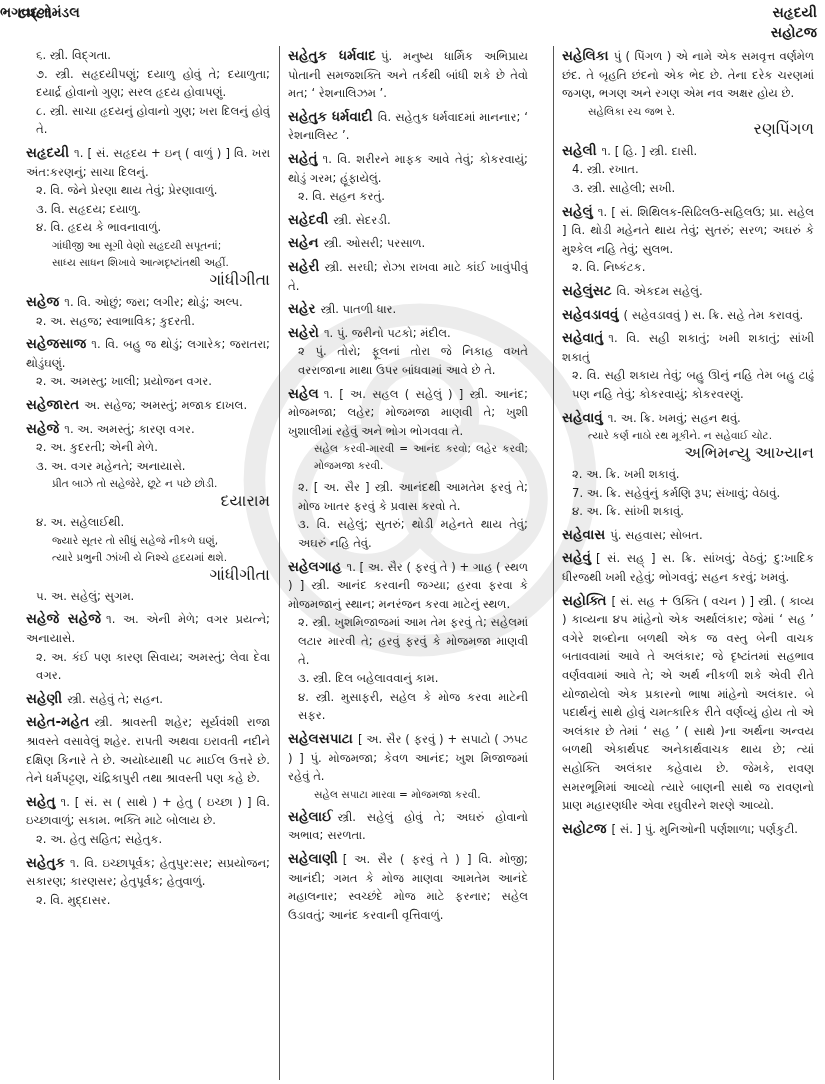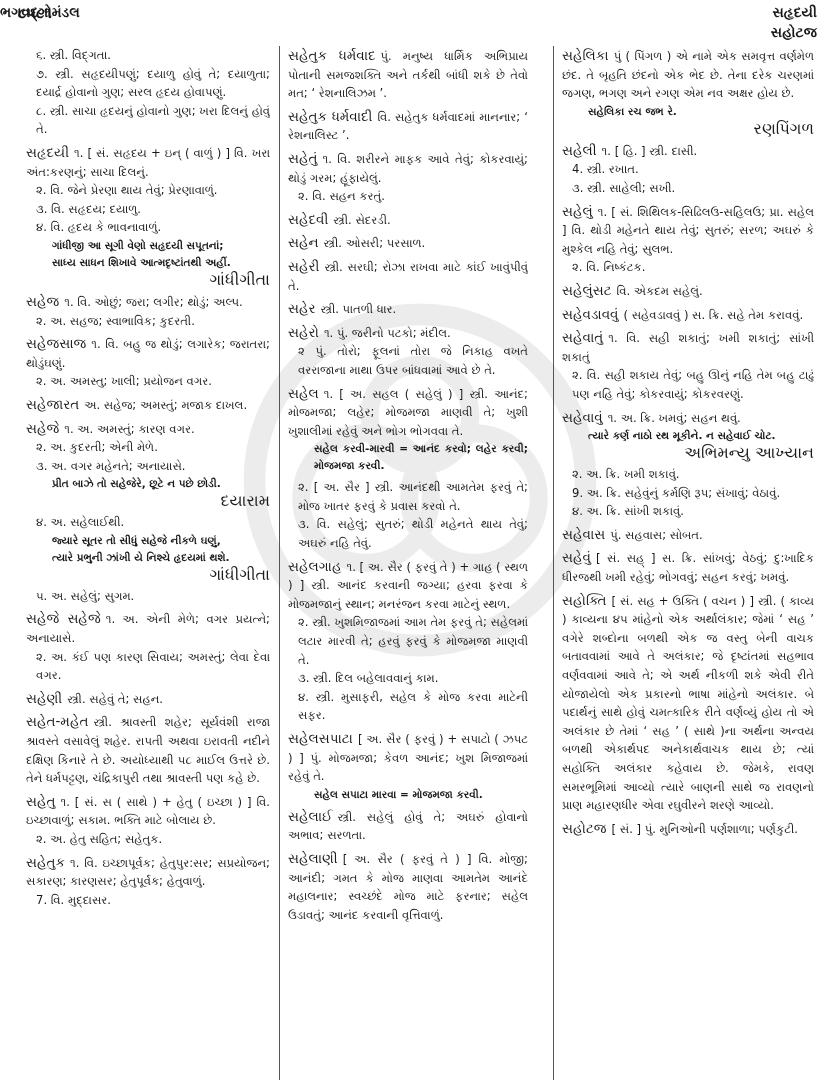--- a/index.html
+++ b/index.html
@@ -26,23 +26,23 @@
     position: absolute; top: 0; height: 1034px; overflow: hidden;
     font-size: 11.6px; line-height: 18.6px;
   }
   .col.c1 { left: 26px; width: 244px; }
   .col.c2 { left: 288px; width: 240px; }
   .col.c3 { left: 562px; width: 252px; }
   .rule { position: absolute; top: 0; width: 1px; height: 1034px; background: #555; }
   .rule.r1 { left: 279px; }
   .rule.r2 { left: 553px; }
   .entry { margin: 0 0 4px 0; text-align: justify; }
-  .hw { font-weight: normal; font-size: 13.5px; margin-right: 5px; }
+  .hw { font-weight: bold; font-size: 13.5px; margin-right: 5px; }
   .sense { display: block; padding-left: 10px; text-indent: 0; }
-  .quote { display: block; padding-left: 26px; font-size: 10.5px; line-height: 17px; font-weight: bold; }
+  .quote { display: block; padding-left: 26px; font-size: 10.5px; line-height: 17px; }
   .src { display: block; text-align: right; font-size: 16px; line-height: 17px; }
 </style>
 </head>
 <body>
 
 <svg class="watermark" viewBox="0 0 100 100">
   <circle cx="50" cy="50" r="46" fill="none" stroke="#000" stroke-width="6"></circle>
   <circle cx="35" cy="55" r="18" fill="none" stroke="#000" stroke-width="5"></circle>
   <circle cx="65" cy="55" r="18" fill="none" stroke="#000" stroke-width="5"></circle>
   <circle cx="50" cy="32" r="14" fill="none" stroke="#000" stroke-width="5"></circle>
@@ -77,21 +77,21 @@
         <span class="quote">ત્યારે પ્રભુની ઝાંખી યે નિશ્ચે હૃદયમાં થશે.</span>
         <span class="src">ગાંધીગીતા</span>
       </div>
       <div class="entry">
         <span class="sense">૫. અ. સહેલું; સુગમ.</span>
       </div>
       <div class="entry"><span class="hw">સહેજે સહેજે</span><span class="">૧. અ. એની મેળે; વગર પ્રયત્ને; અનાયાસે.</span><span class="sense">૨. અ. કંઈ પણ કારણ સિવાય; અમસ્તું; લેવા દેવા વગર.</span></div>
       <div class="entry"><span class="hw">સહેણી</span><span class="">સ્ત્રી. સહેવું તે; સહન.</span></div>
       <div class="entry"><span class="hw">સહેત-મહેત</span><span class="">સ્ત્રી. શ્રાવસ્તી શહેર; સૂર્યવંશી રાજા શ્રાવસ્તે વસાવેલું શહેર. રાપતી અથવા ઇરાવતી નદીને દક્ષિણ કિનારે તે છે. અયોધ્યાથી ૫૮ માઈલ ઉત્તરે છે. તેને ધર્મપટ્ટણ, ચંદ્રિકાપુરી તથા શ્રાવસ્તી પણ કહે છે.</span></div>
       <div class="entry"><span class="hw">સહેતુ</span><span class="">૧. [ સં. સ ( સાથે ) + હેતુ ( ઇચ્છા ) ] વિ. ઇચ્છાવાળું; સકામ. ભક્તિ માટે બોલાય છે.</span><span class="sense">૨. અ. હેતુ સહિત; સહેતુક.</span></div>
-      <div class="entry"><span class="hw">સહેતુક</span><span class="">૧. વિ. ઇચ્છાપૂર્વક; હેતુપુર:સર; સપ્રયોજન; સકારણ; કારણસર; હેતુપૂર્વક; હેતુવાળું.</span><span class="sense">7. વિ. મુદ્દાસર.</span></div>
+      <div class="entry"><span class="hw">સહેતુક</span><span class="">૧. વિ. ઇચ્છાપૂર્વક; હેતુપુર:સર; સપ્રયોજન; સકારણ; કારણસર; હેતુપૂર્વક; હેતુવાળું.</span><span class="sense">૨. વિ. મુદ્દાસર.</span></div>
     </div>
   <div class="col c2">
       <div class="entry"><span class="hw">સહેતુક ધર્મવાદ</span><span class="">પું. મનુષ્ય ધાર્મિક અભિપ્રાય પોતાની સમજશક્તિ અને તર્કથી બાંધી શકે છે તેવો મત; ‘ રેશનાલિઝમ ’.</span></div>
       <div class="entry"><span class="hw">સહેતુક ધર્મવાદી</span><span class="">વિ. સહેતુક ધર્મવાદમાં માનનાર; ‘ રેશનાલિસ્ટ ’.</span></div>
       <div class="entry"><span class="hw">સહેતું</span><span class="">૧. વિ. શરીરને માફક આવે તેવું; કોકરવાયું; થોડું ગરમ; હૂંફાયેલું.</span><span class="sense">૨. વિ. સહન કરતું.</span></div>
       <div class="entry"><span class="hw">સહેદવી</span><span class="">સ્ત્રી. સેદરડી.</span></div>
       <div class="entry"><span class="hw">સહેન</span><span class="">સ્ત્રી. ઓસરી; પરસાળ.</span></div>
       <div class="entry"><span class="hw">સહેરી</span><span class="">સ્ત્રી. સરઘી; રોઝા રાખવા માટે કાંઈ ખાવુંપીવું તે.</span></div>
       <div class="entry"><span class="hw">સહેર</span><span class="">સ્ત્રી. પાતળી ધાર.</span></div>
       <div class="entry"><span class="hw">સહેરો</span><span class="">૧. પું. જરીનો પટકો; મંદીલ.</span><span class="sense">૨ પું. તોરો; ફૂલનાં તોરા જે નિકાહ વખતે વરરાજાના માથા ઉપર બાંધવામાં આવે છે તે.</span></div>
@@ -108,21 +108,21 @@
   <div class="col c3">
       <div class="entry"><span class="hw">સહેલિકા</span><span class="">પું ( પિંગળ ) એ નામે એક સમવૃત્ત વર્ણમેળ છંદ. તે બૃહતિ છંદનો એક ભેદ છે. તેના દરેક ચરણમાં જગણ, ભગણ અને રગણ એમ નવ અક્ષર હોય છે.</span><span class="quote">સહેલિકા રચ જભ રે.</span><span class="src">રણપિંગળ</span></div>
       <div class="entry"><span class="hw">સહેલી</span><span class="">૧. [ હિ. ] સ્ત્રી. દાસી.</span><span class="sense">4. સ્ત્રી. રખાત.</span><span class="sense">૩. સ્ત્રી. સાહેલી; સખી.</span></div>
       <div class="entry"><span class="hw">સહેલું</span><span class="">૧. [ સં. શિથિલક-સિઢિલઉ-સહિલઉ; પ્રા. સહેલ ] વિ. થોડી મહેનતે થાય તેવું; સુતરું; સરળ; અઘરું કે મુશ્કેલ નહિ તેવું; સુલભ.</span><span class="sense">૨. વિ. નિષ્કંટક.</span></div>
       <div class="entry"><span class="hw">સહેલુંસટ</span><span class="">વિ. એકદમ સહેલું.</span></div>
       <div class="entry"><span class="hw">સહેવડાવવું</span><span class="">( સહેવડાવવું ) સ. ક્રિ. સહે તેમ કરાવવું.</span></div>
       <div class="entry"><span class="hw">સહેવાતું</span><span class="">૧. વિ. સહી શકાતું; ખમી શકાતું; સાંખી શકાતું</span><span class="sense">૨. વિ. સહી શકાય તેવું; બહુ ઊનું નહિ તેમ બહુ ટાઢું પણ નહિ તેવું; કોકરવાયું; કોકરવરણું.</span></div>
       <div class="entry"><span class="hw">સહેવાવું</span><span class="">૧. અ. ક્રિ. ખમવું; સહન થવું.</span><span class="quote">ત્યારે કર્ણ નાઠો રથ મૂકીને. ન સહેવાઈ ચોટ.</span><span class="src">અભિમન્યુ આખ્યાન</span></div>
       <div class="entry">
         <span class="sense">૨. અ. ક્રિ. ખમી શકાવું.</span>
-        <span class="sense">9. અ. ક્રિ. સહેવુંનું કર્મણિ રૂપ; સંખાવું; વેઠાવું.</span>
+        <span class="sense">7. અ. ક્રિ. સહેવુંનું કર્મણિ રૂપ; સંખાવું; વેઠાવું.</span>
         <span class="sense">૪. અ. ક્રિ. સાંખી શકાવું.</span>
       </div>
       <div class="entry"><span class="hw">સહેવાસ</span><span class="">પું. સહવાસ; સોબત.</span></div>
       <div class="entry"><span class="hw">સહેવું</span><span class="">[ સં. સહ્ ] સ. ક્રિ. સાંખવું; વેઠવું; દુ:ખાદિક ધીરજથી ખમી રહેવું; ભોગવવું; સહન કરવું; ખમવું.</span></div>
       <div class="entry"><span class="hw">સહોક્તિ</span><span class="">[ સં. સહ + ઉક્તિ ( વચન ) ] સ્ત્રી. ( કાવ્ય ) કાવ્યના ૪૫ માંહેનો એક અર્થાલંકાર; જેમાં ‘ સહ ’ વગેરે શબ્દોના બળથી એક જ વસ્તુ બેની વાચક બતાવવામાં આવે તે અલંકાર; જે દૃષ્ટાંતમાં સહભાવ વર્ણવવામાં આવે તે; એ અર્થ નીકળી શકે એવી રીતે યોજાયેલો એક પ્રકારનો ભાષા માંહેનો અલંકાર. બે પદાર્થનું સાથે હોવું ચમત્કારિક રીતે વર્ણવ્યું હોય તો એ અલંકાર છે તેમાં ‘ સહ ’ ( સાથે )ના અર્થના અન્વય બળથી એકાર્થપદ અનેકાર્થવાચક થાય છે; ત્યાં સહોક્તિ અલંકાર કહેવાય છે. જેમકે, રાવણ સમરભૂમિમાં આવ્યો ત્યારે બાણની સાથે જ રાવણનો પ્રાણ મહારણધીર એવા રઘુવીરને શરણે આવ્યો.</span></div>
       <div class="entry"><span class="hw">સહોટજ</span><span class="">[ સં. ] પું. મુનિઓની પર્ણશાળા; પર્ણકુટી.</span></div>
     </div>
 </div>
 
 </body></html>

